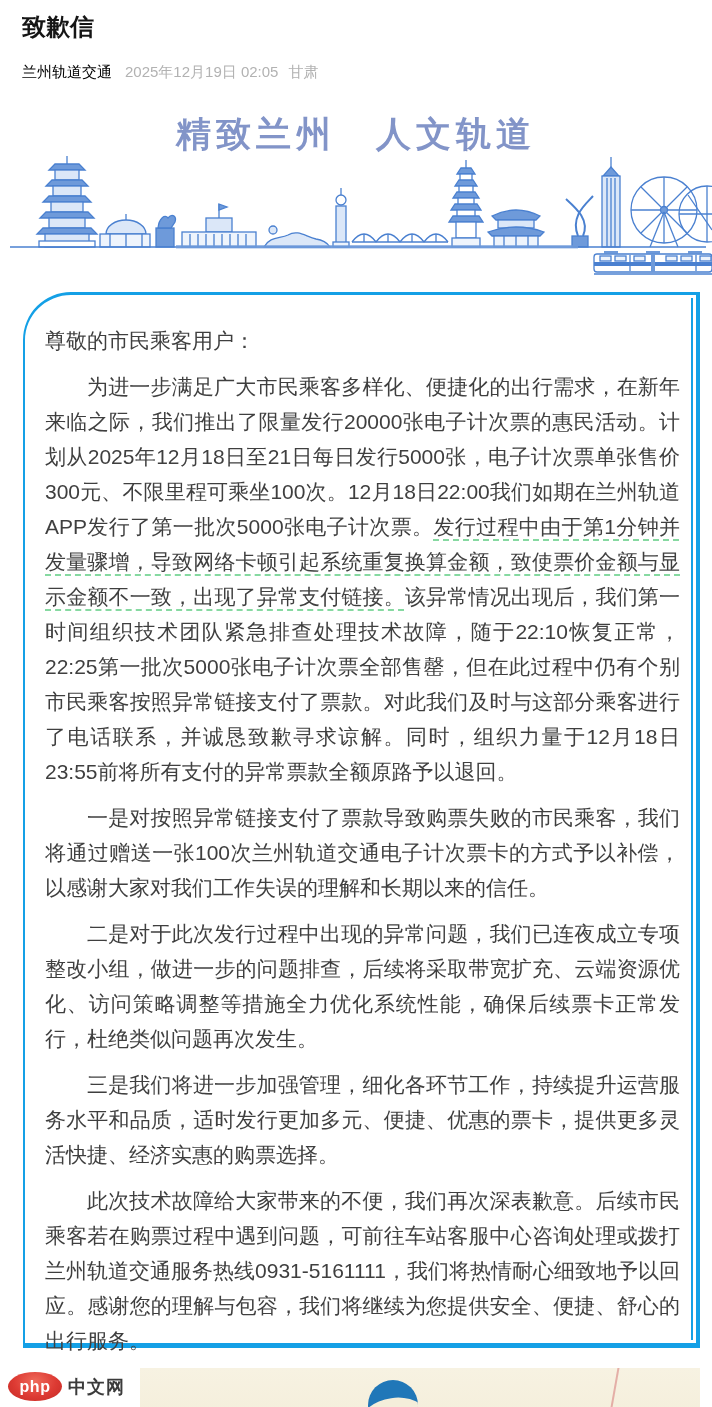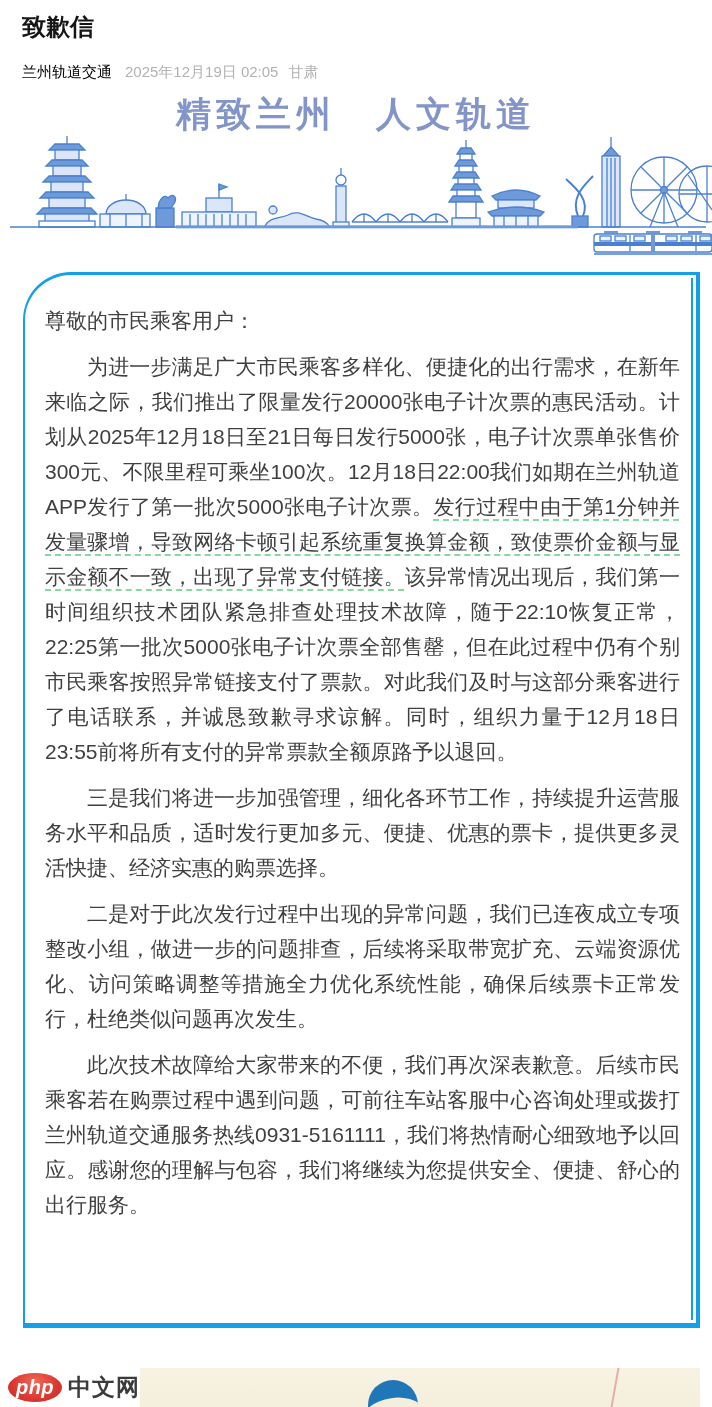--- a/index.html
+++ b/index.html
@@ -8,21 +8,21 @@
     font-family:"Liberation Sans",sans-serif;position:relative;
   }
   
   .header{padding:12px 40px 0 22px;}
   .page-title{margin:0;font-size:24px;font-weight:800;color:#151515;line-height:30px;}
   .byline{margin-top:20px;font-size:15px;line-height:20px;}
   .byline .author{color:#000000;margin-right:13px;cursor:pointer;}
   .byline .pubdate{color:#b2b2b2;margin-right:10px;margin-top:16px;}
   .byline .location{color:#b2b2b2;}
   
-  .banner{margin-top:8px;position:relative;}
+  .banner{margin-top:28px;position:relative;}
   .slogan{
     text-align:center;font-family:"DejaVu Serif",serif;font-weight:700;
     font-size:35px;letter-spacing:5px;color:#8294c8;line-height:48px;height:50px;
   }
   .skyline-wrap{margin-top:-6px;}
   .skyline-wrap svg{display:block;}
   
   .letter-box{
     position:relative;
     margin:14px 12px 0 23px;
@@ -40,24 +40,24 @@
   .u-green{
     text-decoration-line:underline;text-decoration-style:dashed;
     text-decoration-color:#86d9a1;text-decoration-thickness:2px;text-underline-offset:5px;
   }
   
   .footer{position:absolute;left:0;right:0;top:1364px;height:60px;}
   .php-logo{position:absolute;left:8px;top:8px;display:flex;align-items:center;}
   .php-badge{
     width:54px;height:29px;border-radius:50%;
     background:radial-gradient(ellipse at 50% 32%, #ef6a5a 0%, #dd3a33 55%, #c22a24 100%);
-    color:#ffffff;font-weight:700;font-style:italic;font-size:20px;
+    color:#ffffff;font-weight:700;font-size:16px;
     display:flex;align-items:center;justify-content:center;letter-spacing:.5px;
   }
-  .site-name{margin-left:6px;font-size:23px;font-weight:700;color:#3b3b3b;letter-spacing:1px;}
+  .site-name{margin-left:6px;font-size:18px;font-weight:700;color:#3b3b3b;letter-spacing:1px;}
   .doc-strip{
     position:absolute;left:140px;right:12px;top:4px;height:56px;
     background:linear-gradient(180deg,#f7f2e2 0%,#f4eeda 100%);overflow:hidden;
   }
   .metro-logo-circle{
     position:absolute;left:228px;top:12px;width:50px;height:50px;border-radius:50%;
     background:#2077b8;overflow:hidden;
   }
   .metro-logo-circle::before{
     content:"";position:absolute;left:-8px;top:18px;width:66px;height:26px;
@@ -234,22 +234,23 @@
       </g>
     </svg>
   </div>
 </div>
 
 <div class="letter-box">
   <div class="letter">
     <p class="salutation">尊敬的市民乘客用户：</p>
     <div>
         <p class="para"><span>为进一步满足广大市民乘客多样化、便捷化的出行需求，在新年来临之际，我们推出了限量发行20000张电子计次票的惠民活动。计划从2025年12月18日至21日每日发行5000张，电子计次票单张售价300元、不限里程可乘坐100次。12月18日22:00我们如期在兰州轨道APP发行了第一批次5000张电子计次票。</span><span class="u-green">发行过程中由于第1分钟并发量骤增，导致网络卡顿引起系统重复换算金额，致使票价金额与显示金额不一致，出现了异常支付链接。</span><span>该异常情况出现后，我们第一时间组织技术团队紧急排查处理技术故障，随于22:10恢复正常，22:25第一批次5000张电子计次票全部售罄，但在此过程中仍有个别市民乘客按照异常链接支付了票款。对此我们及时与这部分乘客进行了电话联系，并诚恳致歉寻求谅解。同时，组织力量于12月18日23:55前将所有支付的异常票款全额原路予以退回。</span></p>
+        <p class="para"><span>一是对按照异常链接支付了票款导致购票失败的市民乘客，我们将通过赠送一张100次兰州轨道交通电子计次票卡的方式予以补偿，以感谢大家对我们工作失误的理解和长期以来的信任。</span></p>
+        <p class="para"><span>二是对于此次发行过程中出现的异常问题，我们已连夜成立专项整改小组，做进一步的问题排查，后续将采取带宽扩充、云端资源优化、访问策略调整等措施全力优化系统性能，确保后续票卡正常发行，杜绝类似问题再次发生。</span></p>
         <p class="para"><span>三是我们将进一步加强管理，细化各环节工作，持续提升运营服务水平和品质，适时发行更加多元、便捷、优惠的票卡，提供更多灵活快捷、经济实惠的购票选择。</span></p>
-        <p class="para"><span>二是对于此次发行过程中出现的异常问题，我们已连夜成立专项整改小组，做进一步的问题排查，后续将采取带宽扩充、云端资源优化、访问策略调整等措施全力优化系统性能，确保后续票卡正常发行，杜绝类似问题再次发生。</span></p>
         <p class="para"><span>此次技术故障给大家带来的不便，我们再次深表歉意。后续市民乘客若在购票过程中遇到问题，可前往车站客服中心咨询处理或拨打兰州轨道交通服务热线0931-5161111，我们将热情耐心细致地予以回应。感谢您的理解与包容，我们将继续为您提供安全、便捷、舒心的出行服务。</span></p>
       </div>
 
   </div>
 </div>
 
 <div class="footer">
   <div class="php-logo">
     <span class="php-badge">php</span>
     <span class="site-name">中文网</span>

